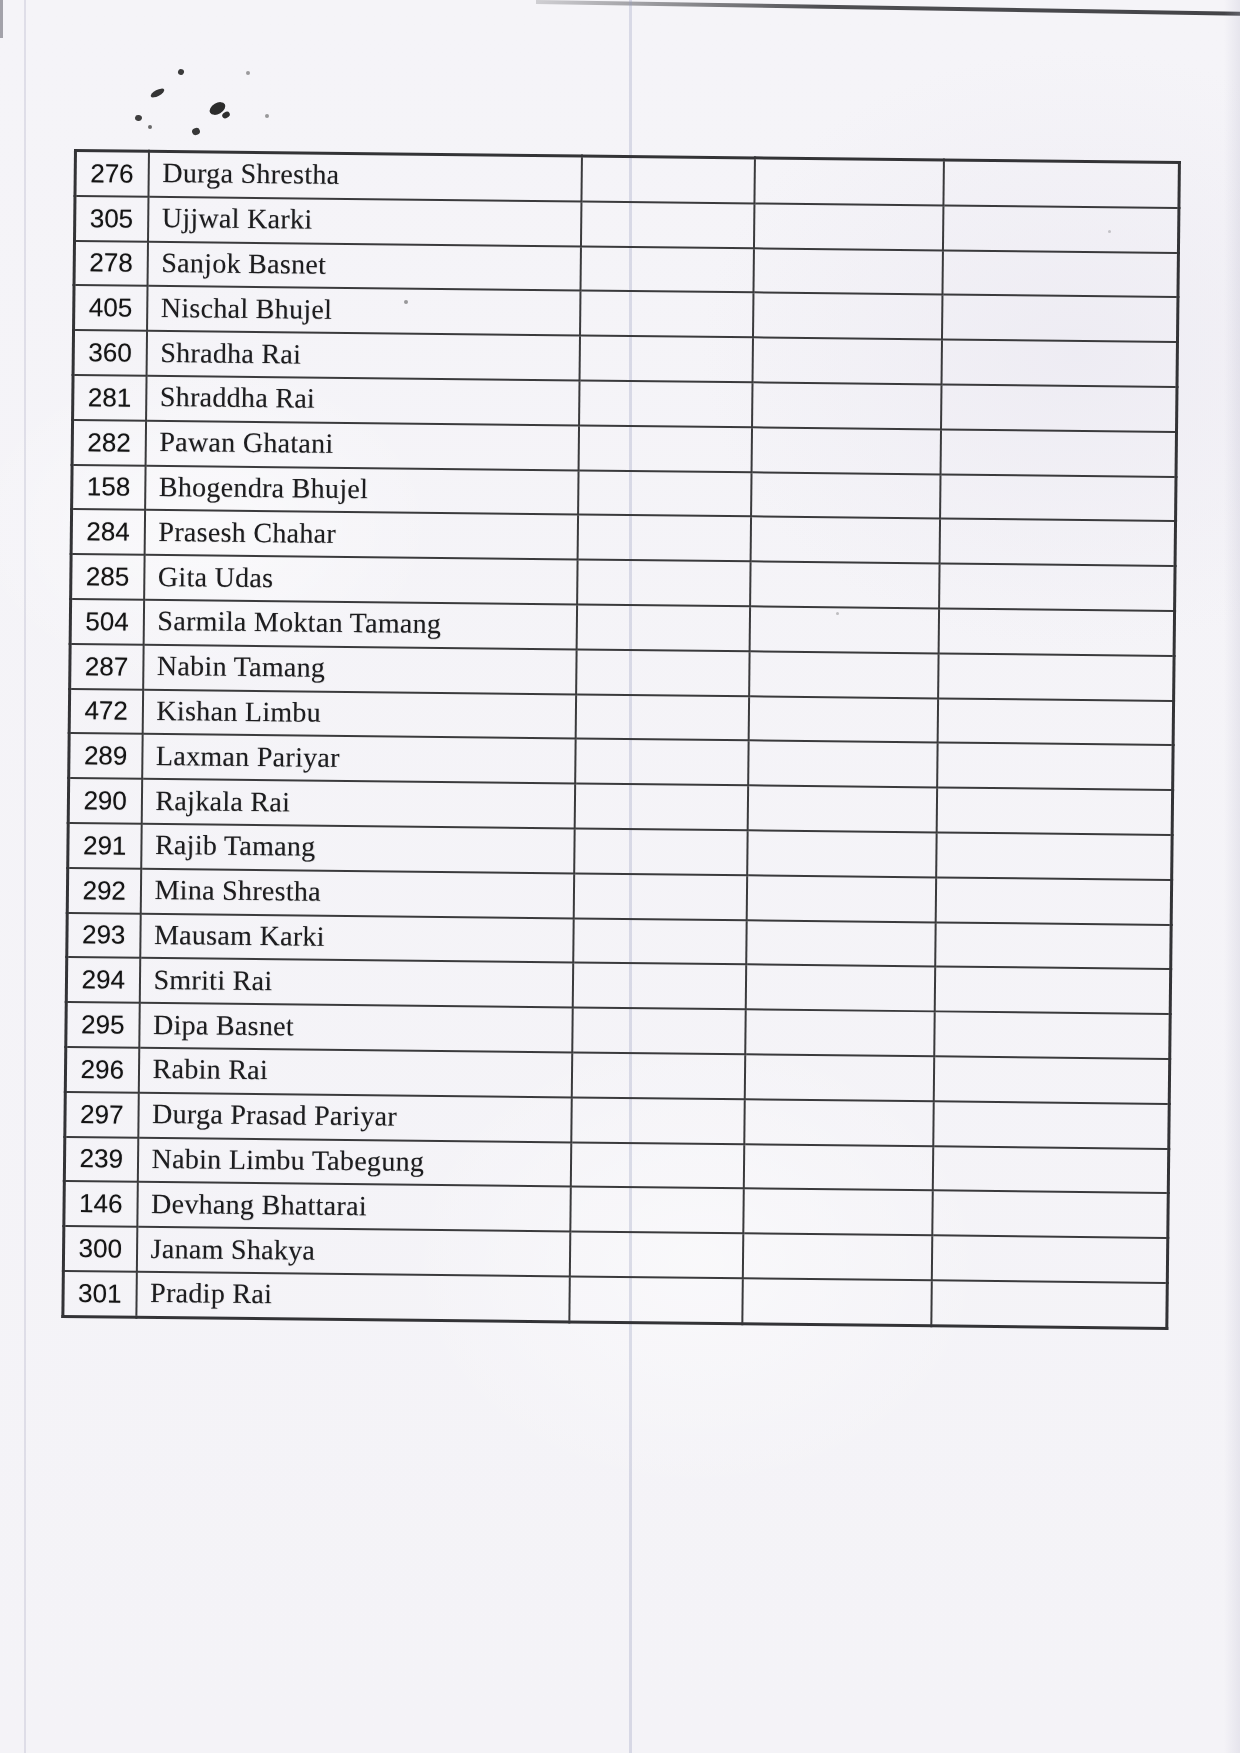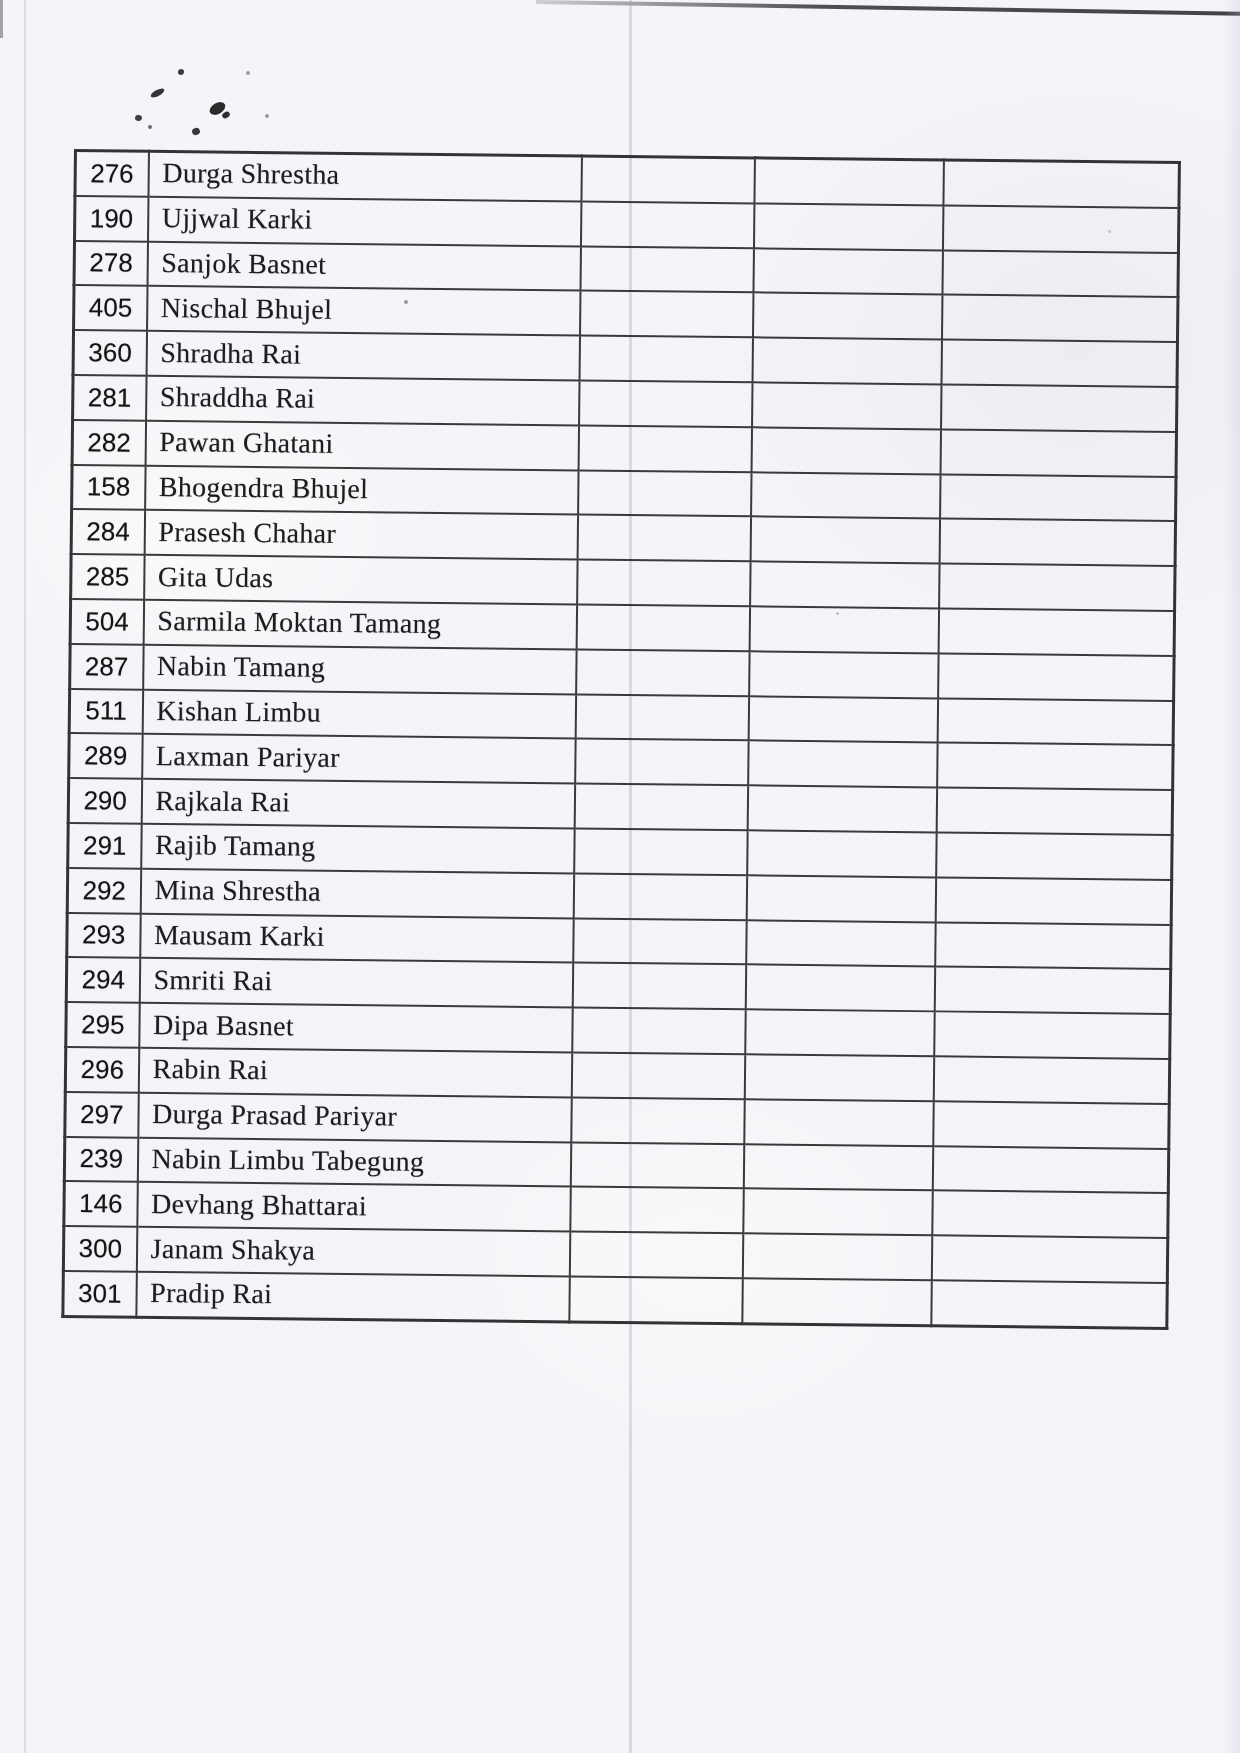--- a/index.html
+++ b/index.html
@@ -88,21 +88,21 @@
     </colgroup>
     <tbody>
         <tr>
           <td class="num">276</td>
           <td class="name">Durga Shrestha</td>
           <td></td>
           <td></td>
           <td></td>
         </tr>
         <tr>
-          <td class="num">190</td>
+          <td class="num">305</td>
           <td class="name">Ujjwal Karki</td>
           <td></td>
           <td></td>
           <td></td>
         </tr>
         <tr>
           <td class="num">278</td>
           <td class="name">Sanjok Basnet</td>
           <td></td>
           <td></td>
@@ -165,21 +165,21 @@
           <td></td>
         </tr>
         <tr>
           <td class="num">287</td>
           <td class="name">Nabin Tamang</td>
           <td></td>
           <td></td>
           <td></td>
         </tr>
         <tr>
-          <td class="num">511</td>
+          <td class="num">472</td>
           <td class="name">Kishan Limbu</td>
           <td></td>
           <td></td>
           <td></td>
         </tr>
         <tr>
           <td class="num">289</td>
           <td class="name">Laxman Pariyar</td>
           <td></td>
           <td></td>

